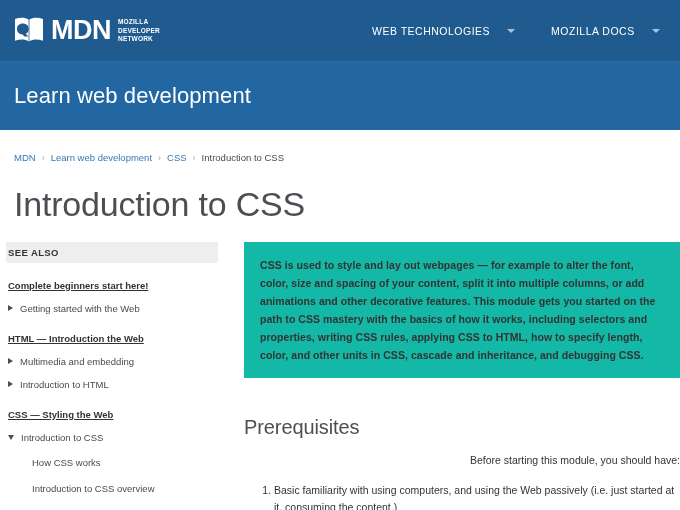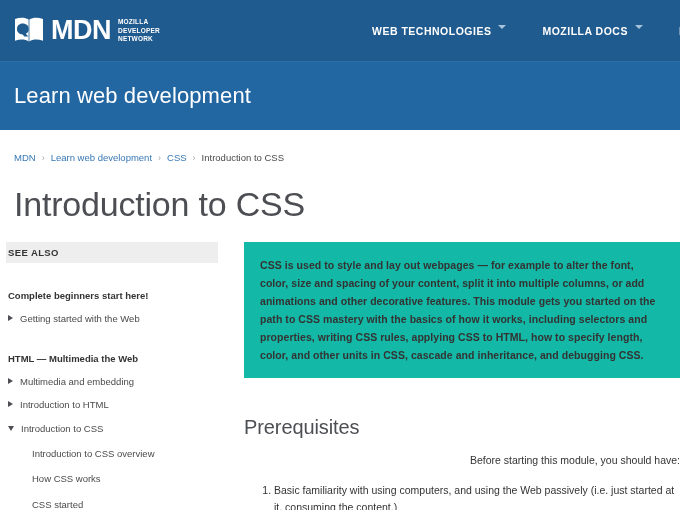--- a/index.html
+++ b/index.html
@@ -61,26 +61,26 @@
     height: 62px;
     display: flex;
     align-items: center;
     gap: 36px;
     white-space: nowrap;
   }
 
   .nav-item {
     color: #ffffff;
     font-size: 10.5px;
-    font-weight: bold;
+    font-weight: normal;
     letter-spacing: 0.5px;
     text-transform: uppercase;
     display: flex;
-    align-items: flex-start;
-    gap: 7px;
+    align-items: center;
+    gap: 17px;
     cursor: pointer;
   }
 
   .caret-down {
     width: 0; height: 0;
     border-left: 4px solid transparent;
     border-right: 4px solid transparent;
     border-top: 4px solid #a8c4dc;
     display: inline-block;
   }
@@ -154,23 +154,24 @@
     color: #333333;
     letter-spacing: 0.4px;
     padding: 5px 0 5px 2px;
     width: 212px;
   }
 
   .side-section {
     font-size: 9.5px;
     font-weight: bold;
     color: #333333;
-    margin-top: 27px;
+    margin-top: 17px;
     padding-left: 2px;
     line-height: 1.3;
+    text-decoration: underline;
   }
 
   .side-link {
     font-size: 9.5px;
     color: #4a4a4a;
     margin-top: 11px;
     padding-left: 2px;
     display: flex;
     align-items: flex-start;
     gap: 7px;
@@ -313,36 +314,37 @@
 
   <aside class="sidebar">
     <div class="see-also">SEE ALSO</div>
 
     <div class="side-section">Complete beginners start here!</div>
     <div class="side-link">
       <span class="tri-right"></span>
       <span>Getting started with the Web</span>
     </div>
 
-    <div class="side-section">HTML — Multimedia the Web</div>
+    <div class="side-section">HTML — Introduction the Web</div>
     <div class="side-link">
       <span class="tri-right"></span>
       <span>Multimedia and embedding</span>
     </div>
     <div class="side-link">
       <span class="tri-right"></span>
       <span>Introduction to HTML</span>
     </div>
 
+    <div class="side-section">CSS — Styling the Web</div>
     <div class="side-link">
       <span class="tri-down"></span>
       <span>Introduction to CSS</span>
     </div>
+    <div class="side-sub">How CSS works</div>
     <div class="side-sub">Introduction to CSS overview</div>
-    <div class="side-sub">How CSS works</div>
     <div class="side-sub">CSS started</div>
 
   </aside>
 
   <main class="main-col">
     <div class="callout">
       <p>CSS is used to style and lay out webpages — for example to alter the font, color, size and spacing of your content, split it into multiple columns, or add animations and other decorative features. This module gets you started on the path to CSS mastery with the basics of how it works, including selectors and properties, writing CSS rules, applying CSS to HTML, how to specify length, color, and other units in CSS, cascade and inheritance, and debugging CSS.</p>
     </div>
 
     <h2 class="section-head">Prerequisites</h2>

